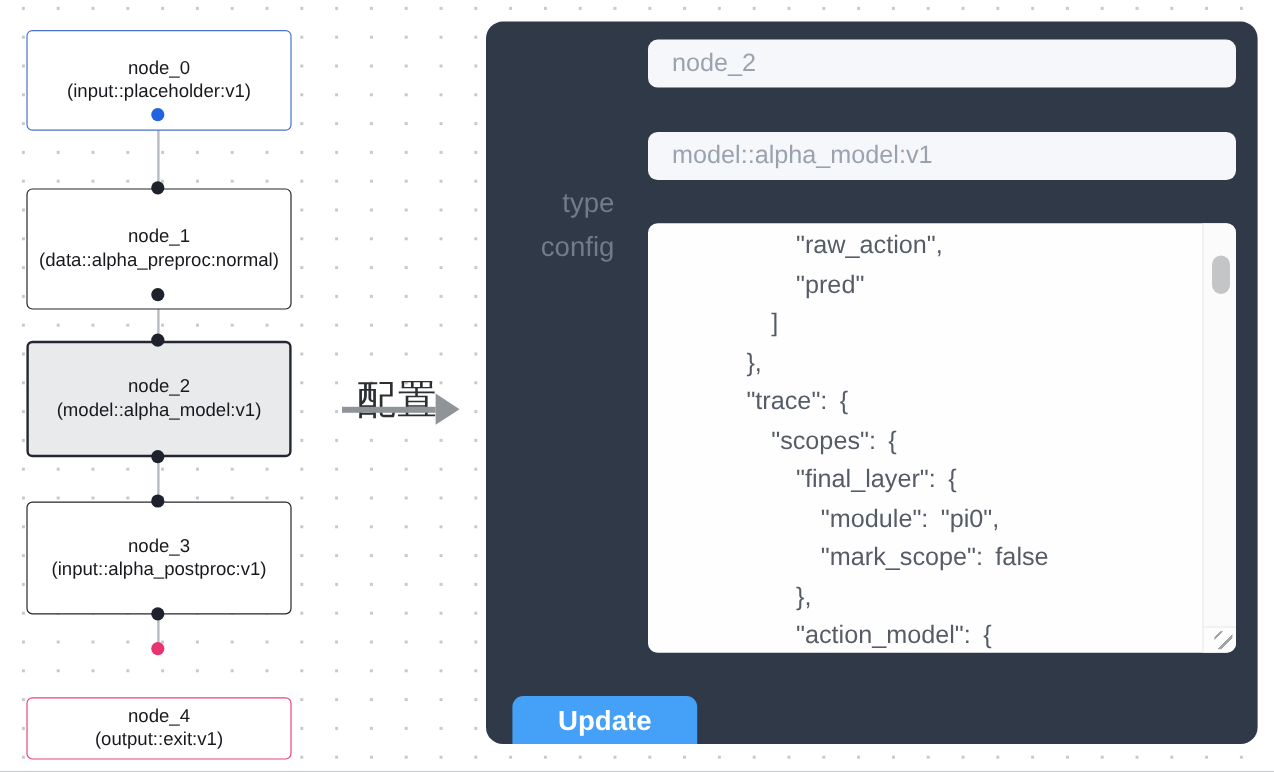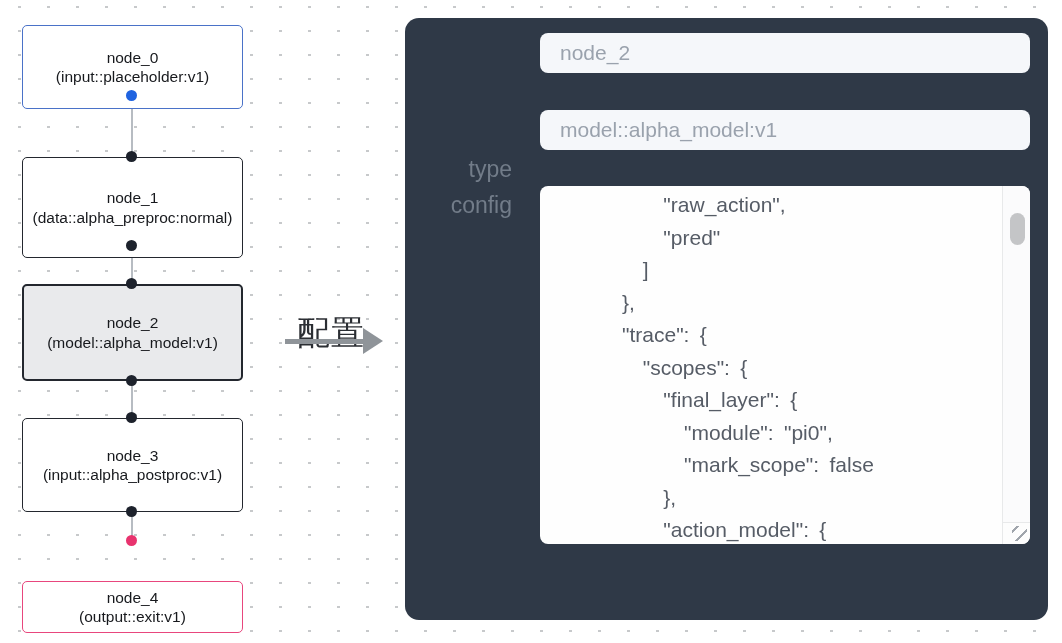--- a/index.html
+++ b/index.html
@@ -135,15 +135,16 @@
           },
           "action_model": {</div>
       <div class="scroll-track">
         <div class="scroll-thumb"></div>
       </div>
       <div class="scroll-corner">
         <div class="resize-grip"></div>
       </div>
     </div>
 
+    <button class="update-btn">Update</button>
   </div>
 
 </div>
 
 </body></html>

